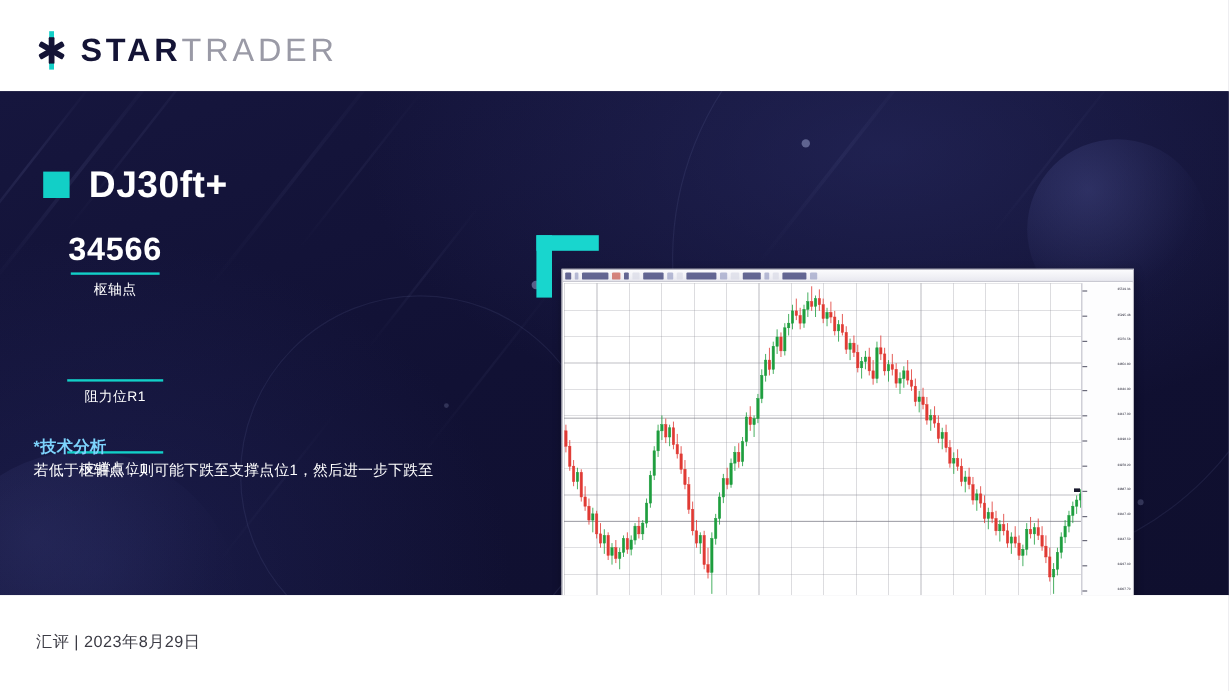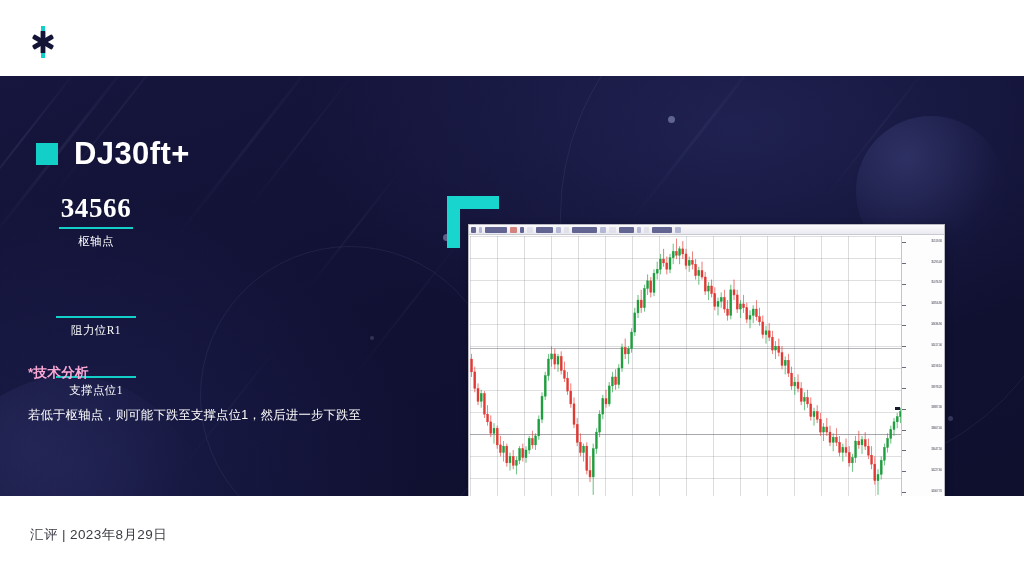--- a/index.html
+++ b/index.html
@@ -55,38 +55,38 @@
     position:absolute; border-radius:50%;
     border:1px solid rgba(150,160,220,.10);
   }
 
   
   .left { position:absolute; left:0; top:0; width:440px; height:396px; }
   .title-row { position:absolute; left:36px; top:62px; display:flex; align-items:center; gap:16px; }
   .title-sq { width:22px; height:22px; background:#12cfc7; }
   .title-txt { color:#ffffff; font-size:31px; font-weight:700; letter-spacing:.4px; line-height:1; }
 
-  .stat { position:absolute; text-align:center;font-family:Liberation Serif, serif; }
+  .stat { position:absolute; text-align:center; }
   .stat .num {
     color:#ffffff; font-size:27px; font-weight:700; letter-spacing:.6px;
     line-height:1.08; padding-bottom:4px;
   }
   .stat .rule { height:2px; background:#12cfc7; margin:0 auto 5px; }
   .stat .lab { color:#ffffff; font-size:11.5px; font-weight:400; letter-spacing:.4px; }
 
   .stat-pivot { left:40px;  top:118px; width:112px; }
   .stat-pivot .rule { width:74px; }
   .stat-r1 { left:38px;  top:240px; width:116px; }
   .stat-r2 { left:142px; top:240px; width:116px; }
   .stat-s1 { left:38px;  top:300px; width:116px; }
   .stat-s2 { left:142px; top:300px; width:116px; }
   .stat-r1 .rule, .stat-r2 .rule, .stat-s1 .rule, .stat-s2 .rule { width:80px; }
 
   .ta { position:absolute; left:28px; top:288px; width:372px; }
-  .ta-head { color:#f9a8d4; font-size:13.5px; font-weight:700; letter-spacing:.3px; margin-bottom:23px; }
+  .ta-head { color:#7dd3fc; font-size:13.5px; font-weight:700; letter-spacing:.3px; margin-bottom:0; }
   .ta-body { color:#ffffff; font-size:12.4px; font-weight:400; line-height:1.62; letter-spacing:.15px; }
 
   
   .bracket { position:absolute; }
   .bracket i { position:absolute; background:#18d6ce; display:block; }
   .br-tl { left:447px; top:120px; width:52px; height:52px; }
   .br-tl .h { left:0; top:0; width:52px; height:13px; }
   .br-tl .v { left:0; top:0; width:13px; height:52px; }
 
   
@@ -148,20 +148,23 @@
     <div class="logo-mark">
       <svg class="star" viewBox="0 0 30 24" xmlns="http://www.w3.org/2000/svg">
         <g fill="#141436">
           <rect x="12.6" y="0.5" width="4.8" height="23" rx="1.3"></rect>
           <rect x="12.6" y="0.5" width="4.8" height="23" rx="1.3" transform="rotate(60 15 12)"></rect>
           <rect x="12.6" y="0.5" width="4.8" height="23" rx="1.3" transform="rotate(120 15 12)"></rect>
         </g>
       </svg>
       <span class="tick t"></span>
       <span class="tick b"></span>
+    </div>
+    <div class="logo-text">
+      <span class="bold">STAR</span><span class="light">TRADER</span>
     </div>
   </div>
 </div>
 
 <div class="stage">
   <div class="bg-grad"></div>
 
   <div class="streak" style="left:20px;  top:-30px;  width:2px;  height:190px; opacity:.55;"></div>
   <div class="streak" style="left:62px;  top:-50px;  width:3px;  height:240px; opacity:.45;"></div>
   <div class="streak" style="left:118px; top:-70px;  width:2px;  height:210px; opacity:.35;"></div>

